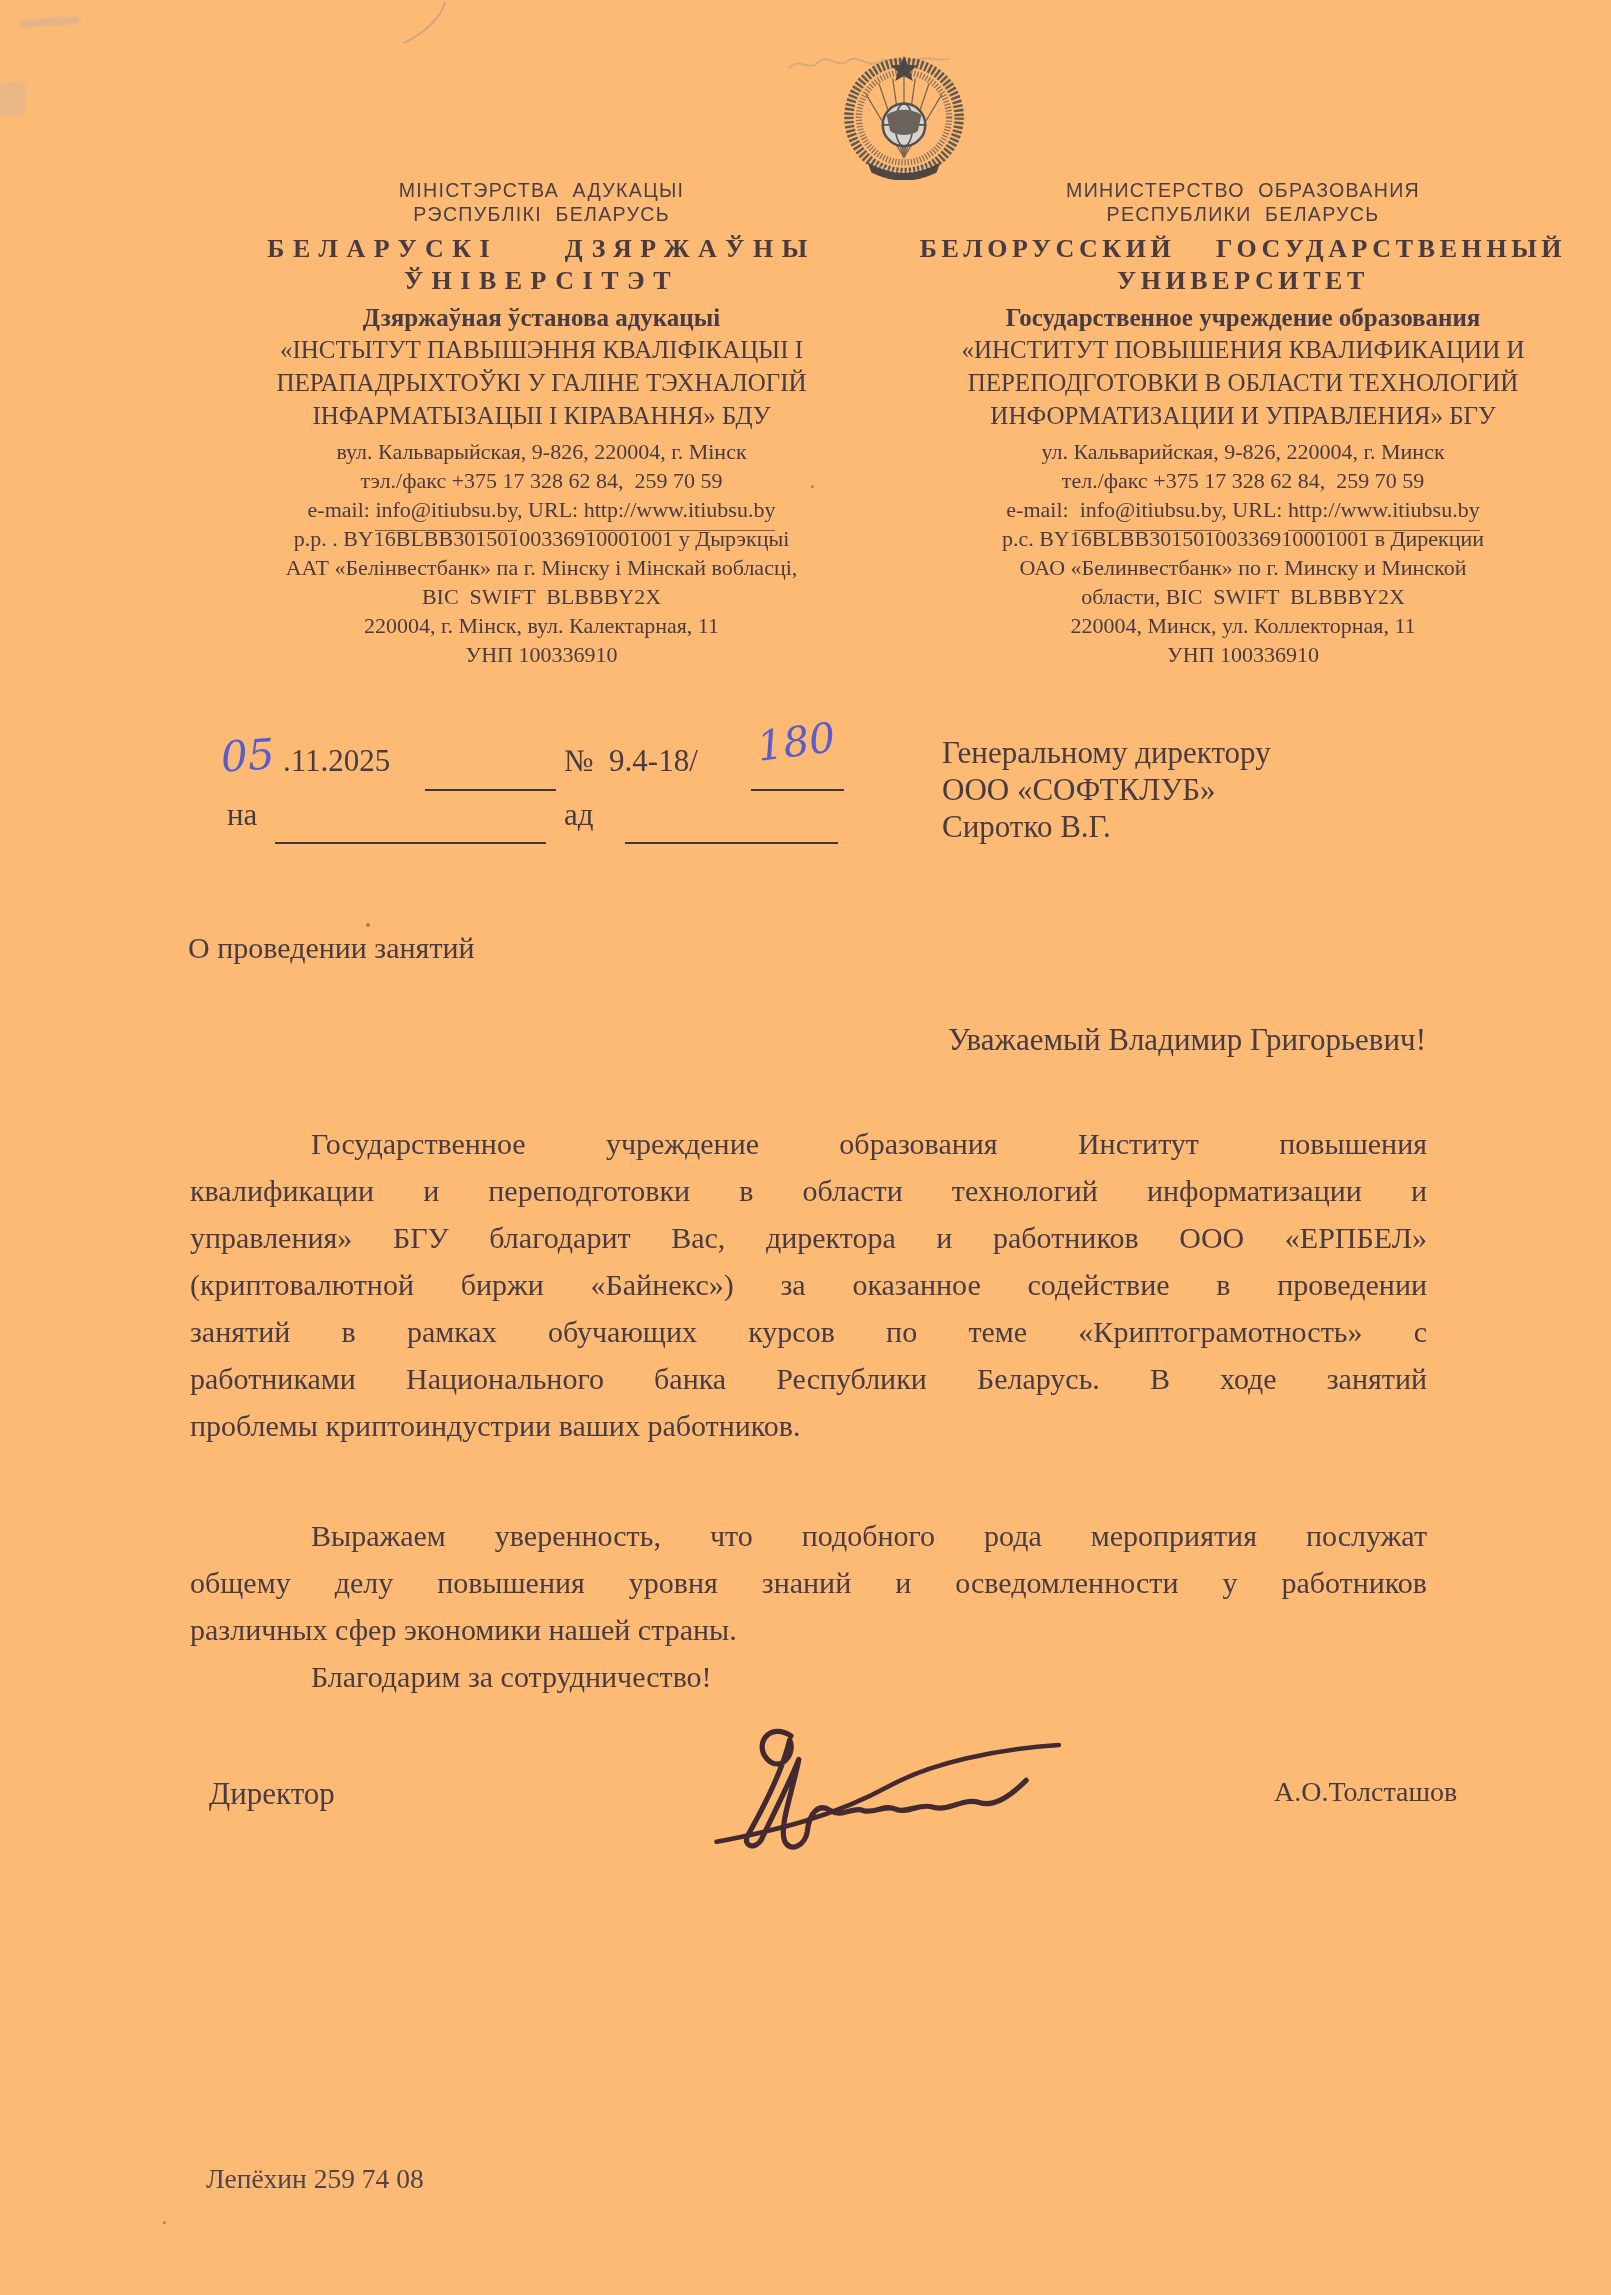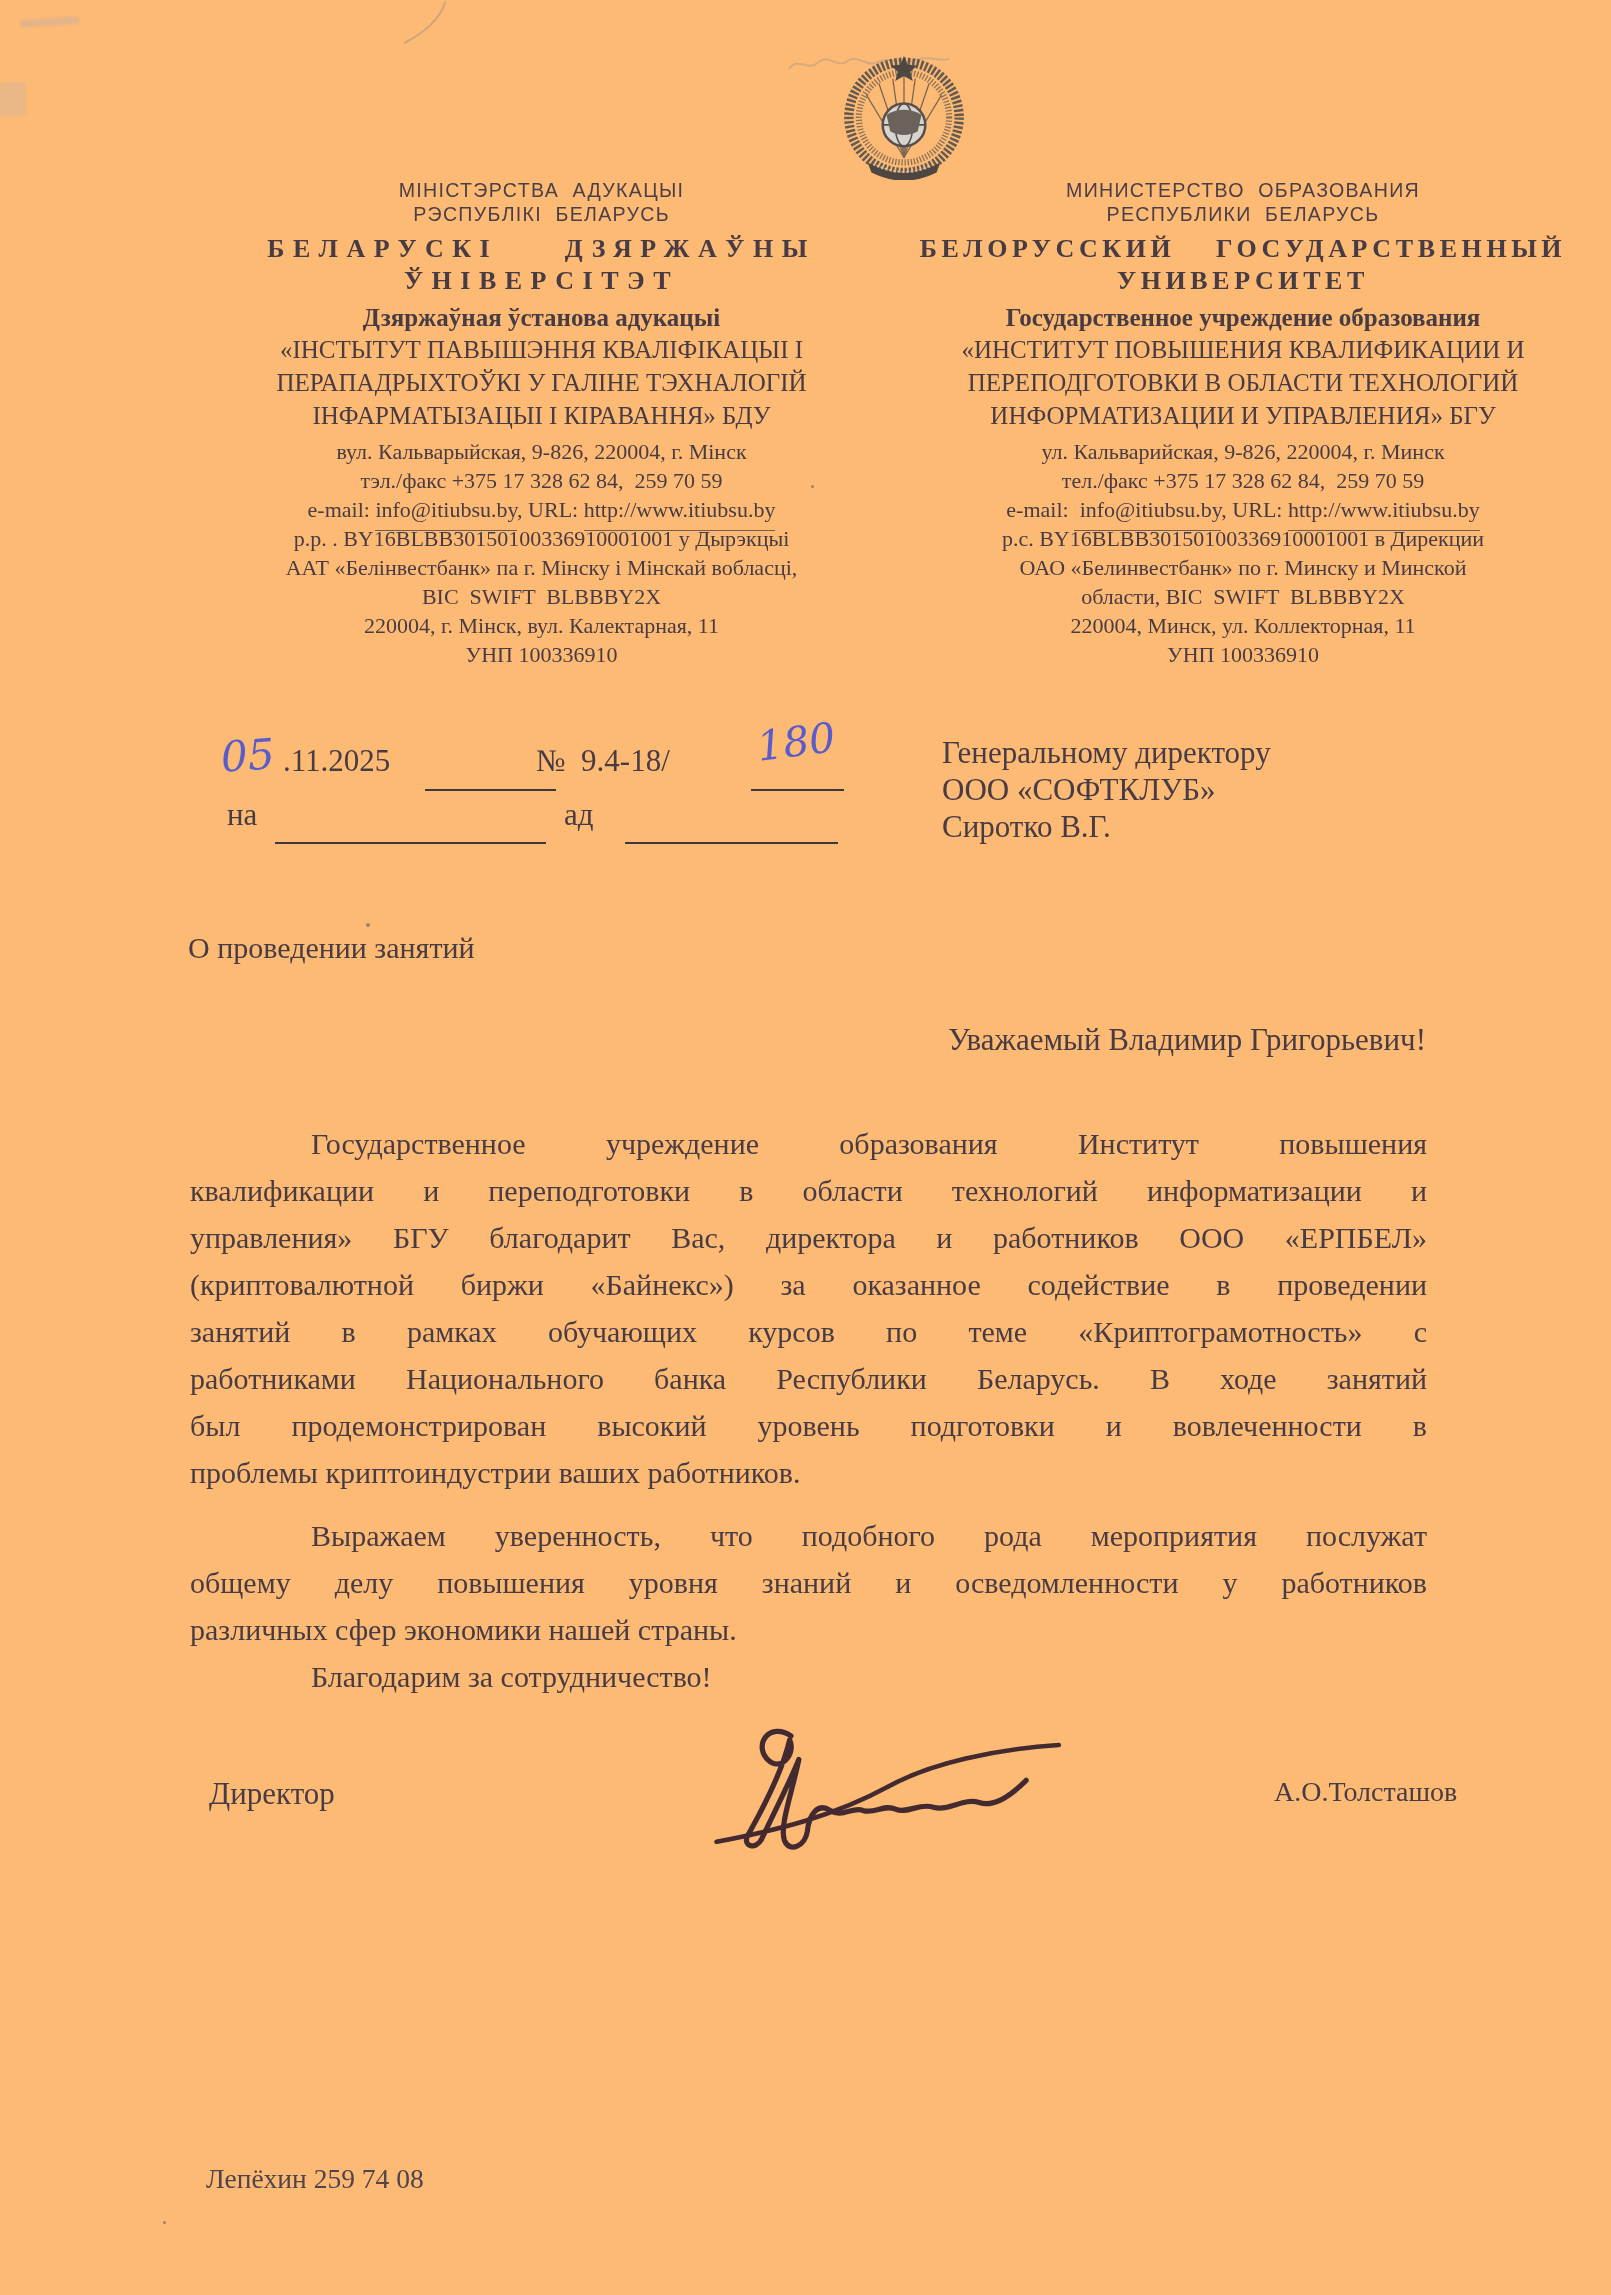--- a/index.html
+++ b/index.html
@@ -119,21 +119,21 @@
     <div class="addr pre">р.с. BY16BLBB30150100336910001001 в Дирекции</div>
     <div class="addr pre">ОАО «Белинвестбанк» по г. Минску и Минской</div>
     <div class="addr pre">области, BIC  SWIFT  BLBBBY2X</div>
     <div class="addr pre">220004, Минск, ул. Коллекторная, 11</div>
     <div class="addr pre">УНП 100336910</div>
   </div>
 
   <div class="abs hand" style="left:221px;top:731px;font-size:42px;transform:rotate(-4deg);">05</div>
   <div class="abs ref-print" style="left:283px;top:743px;">.11.2025</div>
   <div class="rule" style="left:425px;top:789px;width:131px;"></div>
-  <div class="abs ref-print pre" style="left:536px;top:743px;">№  9.4-18/</div>
+  <div class="abs ref-print pre" style="left:564px;top:743px;">№  9.4-18/</div>
   <div class="abs hand" style="left:757px;top:718px;font-size:41px;transform:rotate(-7deg);">180</div>
   <div class="rule" style="left:751px;top:789px;width:93px;"></div>
 
   <div class="abs ref-print" style="left:227px;top:797px;">на</div>
   <div class="rule" style="left:275px;top:842px;width:271px;"></div>
   <div class="abs ref-print" style="left:564px;top:797px;">ад</div>
   <div class="rule" style="left:625px;top:842px;width:213px;"></div>
 
   <div class="abs addressee">
     <div>Генеральному директору</div>
@@ -144,21 +144,20 @@
   <div class="abs subject">О проведении занятий</div>
   <div class="abs salut">Уважаемый Владимир Григорьевич!</div>
 
   <div class="abs bwrap" style="top:1120px;">
     <div class="bline justify ind">Государственное учреждение образования Институт повышения</div>
     <div class="bline justify">квалификации и переподготовки в области технологий информатизации и</div>
     <div class="bline justify">управления» БГУ благодарит Вас, директора и работников ООО «ЕРПБЕЛ»</div>
     <div class="bline justify">(криптовалютной биржи «Байнекс») за оказанное содействие в проведении</div>
     <div class="bline justify">занятий в рамках обучающих курсов по теме «Криптограмотность» с</div>
     <div class="bline justify">работниками Национального банка Республики Беларусь. В ходе занятий</div>
-    <div class="bline justify">был продемонстрирован высокий уровень подготовки и вовлеченности в</div>
     <div class="bline last">проблемы криптоиндустрии ваших работников.</div>
   </div>
 
   <div class="abs bwrap" style="top:1512px;">
     <div class="bline justify ind">Выражаем уверенность, что подобного рода мероприятия послужат</div>
     <div class="bline justify">общему делу повышения уровня знаний и осведомленности у работников</div>
     <div class="bline last">различных сфер экономики нашей страны.</div>
   </div>
 
   <div class="abs bwrap" style="top:1653px;">

